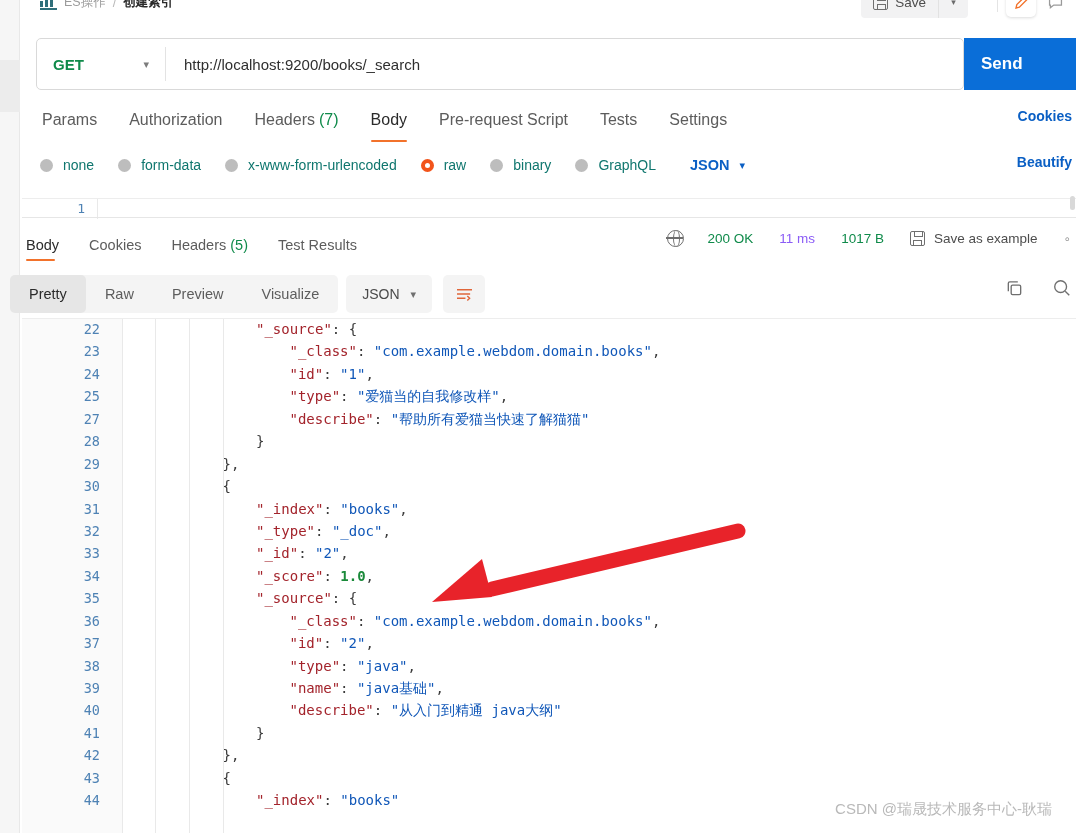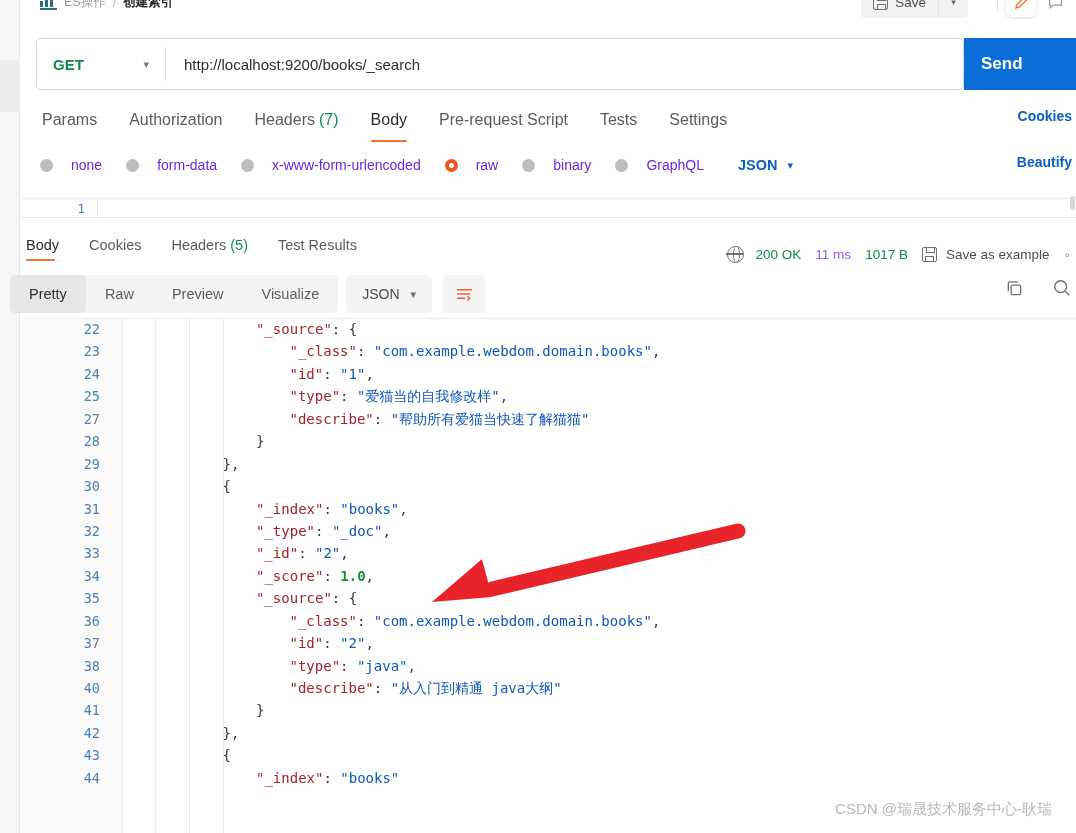--- a/index.html
+++ b/index.html
@@ -56,42 +56,42 @@
   
   .reqtabs { position: absolute; left: 26px; top: 102px; right: 0; height: 36px; display: flex; align-items: center; gap: 0; }
   .rtab { padding: 0 16px; font-size: 16px; color: #5c5c5c; height: 36px; display: flex; align-items: center; position: relative; }
   .rtab.active { color: #2b2b2b; }
   .rtab.active::after { content:""; position:absolute; left:16px; right:16px; bottom:-4px; height:2.5px; background:#f2722b; border-radius:2px; }
   .rtab .cnt { color: #0f8a4a; margin-left: 4px; }
   .cookies-link { position: absolute; right: 4px; top: 108px; font-size: 14px; color: #0a5fc4; font-weight: bold; }
 
   
   .bodyrow { position: absolute; left: 40px; top: 150px; right: 0; height: 30px; display: flex; align-items: center; }
-  .rad { display: flex; align-items: center; gap: 18px; margin-right: 24px; font-size: 14px; color: #6d28d9; }
+  .rad { display: flex; align-items: center; gap: 10px; margin-right: 24px; font-size: 14px; color: #0f766e; }
   .dot { width: 13px; height: 13px; border-radius: 50%; background: #bdbdbd; }
   .dot.on { background: #fff; border: 4px solid #f2541b; }
   .fmt { display: flex; align-items: center; gap: 10px; margin-left: 10px; color: #0a5fc4; font-size: 14.5px; font-weight: bold; }
   .fmt .cv { font-size: 11px; font-weight: normal; }
   .beautify { position: absolute; right: 4px; top: 154px; font-size: 14px; color: #0a5fc4; font-weight: bold; }
 
   
   .reqedit { position: absolute; left: 22px; top: 198px; right: 0; height: 20px; background: #fff; border-top: 1px solid #ededed; }
   .reqedit .gut { position: absolute; left: 0; top: 0; width: 76px; height: 20px; border-right: 1px solid #e9e9e9; }
   .reqedit .ln { position: absolute; right: 12px; top: 2px; font-family: "DejaVu Sans Mono", monospace; font-size: 13px; color: #4e82b4; }
   .reqedit-hr { position: absolute; left: 0; right: 0; bottom: 0; height: 1px; background: #e6e6e6; }
 
   
   .resptabs { position: absolute; left: 22px; top: 228px; height: 34px; display: flex; align-items: center; }
   .retab { padding: 0 16px 0 0; margin-right: 14px; font-size: 14.5px; color: #5c5c5c; position: relative; height: 34px; display:flex; align-items:center; }
   .retab:first-child { padding-left: 4px; }
   .retab.active { color: #2b2b2b; }
   .retab.active::after { content:""; position:absolute; left:4px; right:20px; bottom:1px; height:2.5px; background:#f2722b; border-radius:2px; }
   .retab .cnt { color: #0f8a4a; margin-left: 4px; }
 
-  .status { position: absolute; right: 0; top: 246px; display: flex; align-items: center; gap: 0; font-size: 13.5px; }
+  .status { position: absolute; right: 0; top: 230px; display: flex; align-items: center; gap: 12px; font-size: 13.5px; }
   .globe { width: 17px; height: 17px; border: 1.4px solid #6f6f6f; border-radius: 50%; position: relative; margin-right: 12px; }
   .globe::before { content:""; position:absolute; left:-1.4px; top:6.2px; width:17px; height:1.4px; background:#6f6f6f; }
   .globe::after { content:""; position:absolute; left:5.5px; top:-1.4px; width:5px; height:17px; border:1.4px solid #6f6f6f; border-top:none; border-bottom:none; border-radius:50%; }
   .st-ok { color: #0f8a4a; margin-right: 14px; }
   .st-ms { color: #8b5cf6; margin-right: 14px; }
   .st-sz { color: #0f8a4a; margin-right: 14px; }
   .sae { display: flex; align-items: center; gap: 9px; color: #4d4d4d; margin-right: 14px; }
   .kebab { color: #9a9a9a; font-size: 12px; letter-spacing: 1px; margin-right: 4px; }
 
   
@@ -326,20 +326,21 @@
         <div class="coderow"><span class="lno">29</span><span class="txt" style="left: 200.5px;"><span class="p">},</span></span></div>
         <div class="coderow"><span class="lno">30</span><span class="txt" style="left: 200.5px;"><span class="p">{</span></span></div>
         <div class="coderow"><span class="lno">31</span><span class="txt" style="left: 234px;"><span class="k">"_index"</span><span class="p">: </span><span class="s">"books"</span><span class="p">,</span></span></div>
         <div class="coderow"><span class="lno">32</span><span class="txt" style="left: 234px;"><span class="k">"_type"</span><span class="p">: </span><span class="s">"_doc"</span><span class="p">,</span></span></div>
         <div class="coderow"><span class="lno">33</span><span class="txt" style="left: 234px;"><span class="k">"_id"</span><span class="p">: </span><span class="s">"2"</span><span class="p">,</span></span></div>
         <div class="coderow"><span class="lno">34</span><span class="txt" style="left: 234px;"><span class="k">"_score"</span><span class="p">: </span><span class="n">1.0</span><span class="p">,</span></span></div>
         <div class="coderow"><span class="lno">35</span><span class="txt" style="left: 234px;"><span class="k">"_source"</span><span class="p">: </span><span class="p">{</span></span></div>
         <div class="coderow"><span class="lno">36</span><span class="txt" style="left: 267.5px;"><span class="k">"_class"</span><span class="p">: </span><span class="s">"com.example.webdom.domain.books"</span><span class="p">,</span></span></div>
         <div class="coderow"><span class="lno">37</span><span class="txt" style="left: 267.5px;"><span class="k">"id"</span><span class="p">: </span><span class="s">"2"</span><span class="p">,</span></span></div>
         <div class="coderow"><span class="lno">38</span><span class="txt" style="left: 267.5px;"><span class="k">"type"</span><span class="p">: </span><span class="s">"java"</span><span class="p">,</span></span></div>
+        <div class="coderow"><span class="lno">39</span><span class="txt" style="left: 267.5px;"><span class="k">"name"</span><span class="p">: </span><span class="s">"java基础"</span><span class="p">,</span></span></div>
         <div class="coderow"><span class="lno">40</span><span class="txt" style="left: 267.5px;"><span class="k">"describe"</span><span class="p">: </span><span class="s">"从入门到精通 java大纲"</span></span></div>
         <div class="coderow"><span class="lno">41</span><span class="txt" style="left: 234px;"><span class="p">}</span></span></div>
         <div class="coderow"><span class="lno">42</span><span class="txt" style="left: 200.5px;"><span class="p">},</span></span></div>
         <div class="coderow"><span class="lno">43</span><span class="txt" style="left: 200.5px;"><span class="p">{</span></span></div>
         <div class="coderow"><span class="lno">44</span><span class="txt" style="left: 234px;"><span class="k">"_index"</span><span class="p">: </span><span class="s">"books"</span></span></div>
       </div>
   </div>
 
   <svg class="arrow" viewBox="0 0 340 105">
     <g id="arrow-g">

